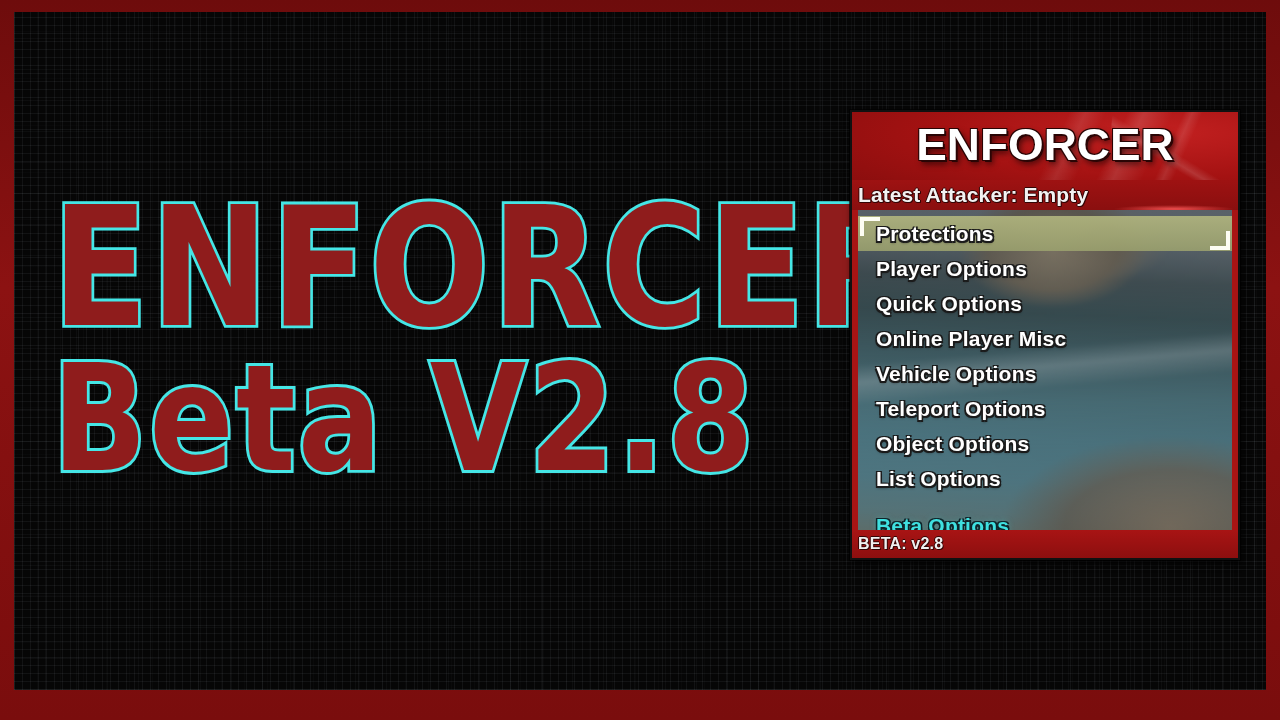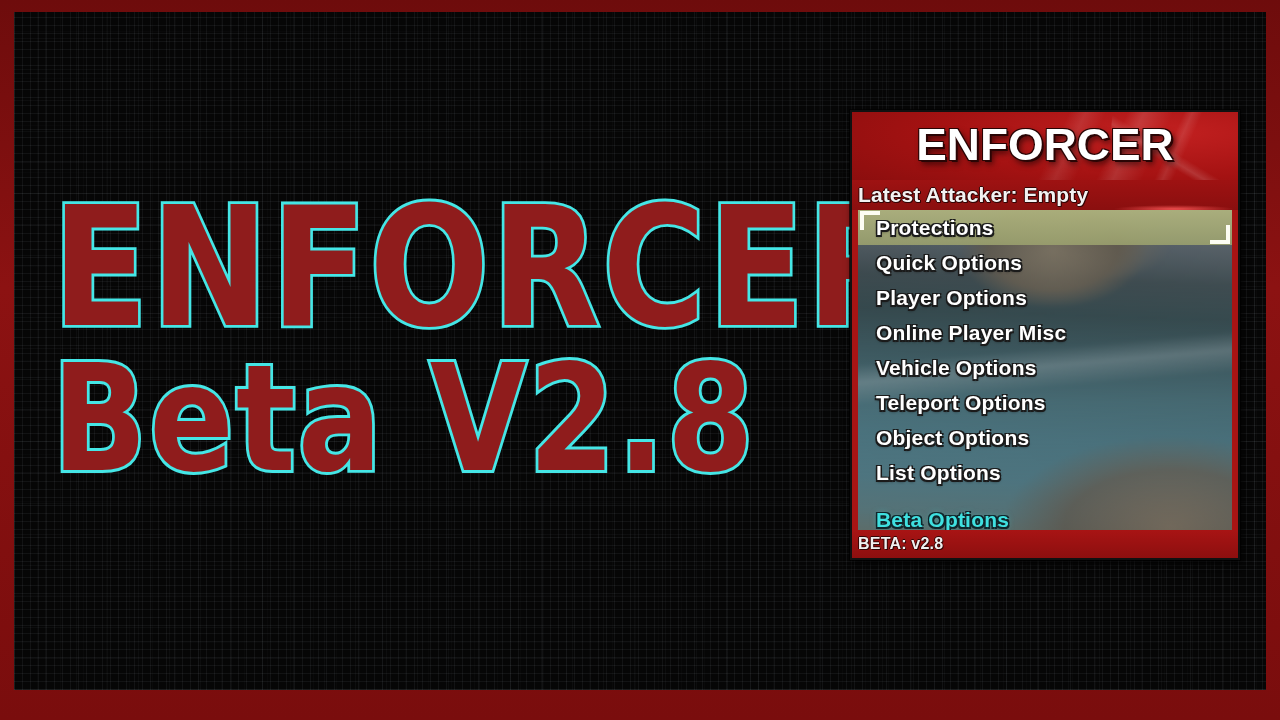--- a/index.html
+++ b/index.html
@@ -231,20 +231,21 @@
     font-size: 21px;
     font-weight: bold;
     letter-spacing: .2px;
     text-shadow:
       1.6px 1.6px 0 #1b1b1b, -1.4px -1.4px 0 #1b1b1b,
       1.6px -1.4px 0 #1b1b1b, -1.4px 1.6px 0 #1b1b1b,
       0 2px 3px rgba(0,0,0,.55);
   }
   .option-row.selected {
     background: linear-gradient(180deg, rgba(176,180,126,.92) 0%, rgba(154,160,110,.90) 100%);
+    margin-top: 6px;
   }
   
   .option-row.selected .bracket-tl,
   .option-row.selected .bracket-br {
     position: absolute;
     width: 16px;
     height: 15px;
     pointer-events: none;
   }
   .option-row.selected .bracket-tl {
@@ -309,24 +310,24 @@
       <div id="menu-list">
         <div id="scenery"></div>
         <div id="scenery-dark"></div>
         <div id="option-rows">
             <div class="option-row selected">
               <span class="bracket-tl"></span>
               <span class="bracket-br"></span>
               <span class="option-label">Protections</span>
             </div>
             <div class="option-row">
+              <span class="option-label">Player Options</span>
+            </div>
+            <div class="option-row">
               <span class="option-label">Quick Options</span>
-            </div>
-            <div class="option-row">
-              <span class="option-label">Player Options</span>
             </div>
             <div class="option-row">
               <span class="option-label">Online Player Misc</span>
             </div>
             <div class="option-row">
               <span class="option-label">Vehicle Options</span>
             </div>
             <div class="option-row">
               <span class="option-label">Teleport Options</span>
             </div>

